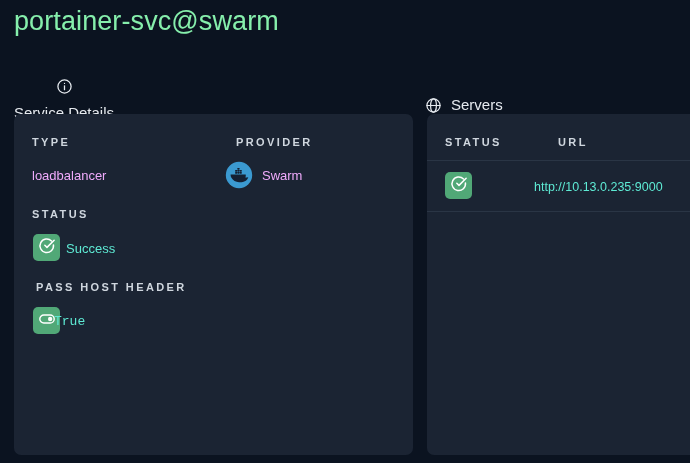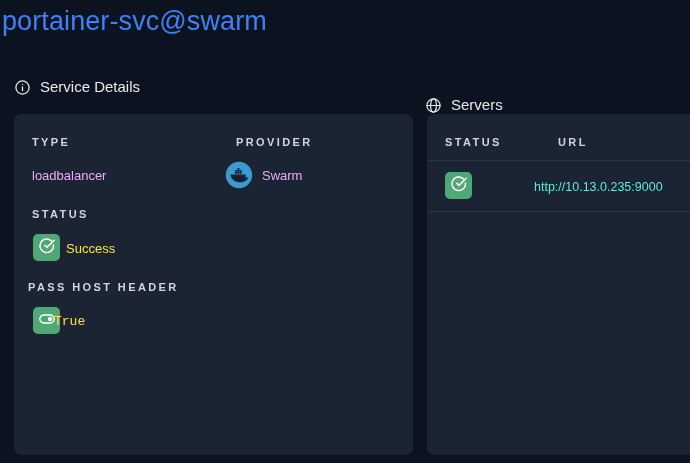--- a/index.html
+++ b/index.html
@@ -10,26 +10,26 @@
   body {
     width: 690px;
     height: 463px;
     overflow: hidden;
     font-family: "Liberation Sans", sans-serif;
     color: #d7dde4;
     position: relative;
   }
   .page-title {
     position: absolute;
-    left: 2px;
+    left: 14px;
     top: 2px;
     font-size: 27px;
     font-weight: 400;
     letter-spacing: 0.1px;
-    color: #3b82f6;
+    color: #86efac;
     line-height: 38px;
     white-space: nowrap;
   }
 
   
   .section-header {
     position: absolute;
     display: flex;
     align-items: center;
     gap: 9px;
@@ -38,21 +38,21 @@
     line-height: 18px;
   }
   .section-header .sec-icon {
     width: 17px;
     height: 17px;
     display: inline-flex;
     align-items: center;
     justify-content: center;
     flex: 0 0 auto;
   }
-  #hdr-service { left: 14px; top: 78px; }
+  #hdr-service { left: 14px; top: 78px; flex-direction: column; }
   #hdr-servers { left: 425px; top: 96px; }
 
   
   .card {
     position: absolute;
     background: #1b2433;
     border-radius: 7px;
     box-sizing: border-box;
   }
   #card-service {
@@ -77,29 +77,29 @@
     color: #cfd6de;
     white-space: nowrap;
   }
   .field-value {
     position: absolute;
     font-size: 13px;
     color: #f0abfc;
     white-space: nowrap;
     line-height: 16px;
   }
-  .field-value.green { color: #fde047; }
+  .field-value.green { color: #5eead4; }
 
   #lbl-type      { left: 32px; top: 136px; }
   #val-type      { left: 32px; top: 168px; }
   #lbl-provider  { left: 236px; top: 136px; }
   #val-provider  { left: 262px; top: 168px; }
   #lbl-status    { left: 32px; top: 208px; }
   #val-status    { left: 66px; top: 241px; }
-  #lbl-phh       { left: 28px; top: 281px; }
+  #lbl-phh       { left: 36px; top: 281px; }
   #val-phh       { left: 54px; top: 314px; font-family: Liberation Mono, monospace; }
 
   
   .badge-green {
     position: absolute;
     width: 27px;
     height: 27px;
     border-radius: 5px;
     background: #51a877;
     display: flex;

